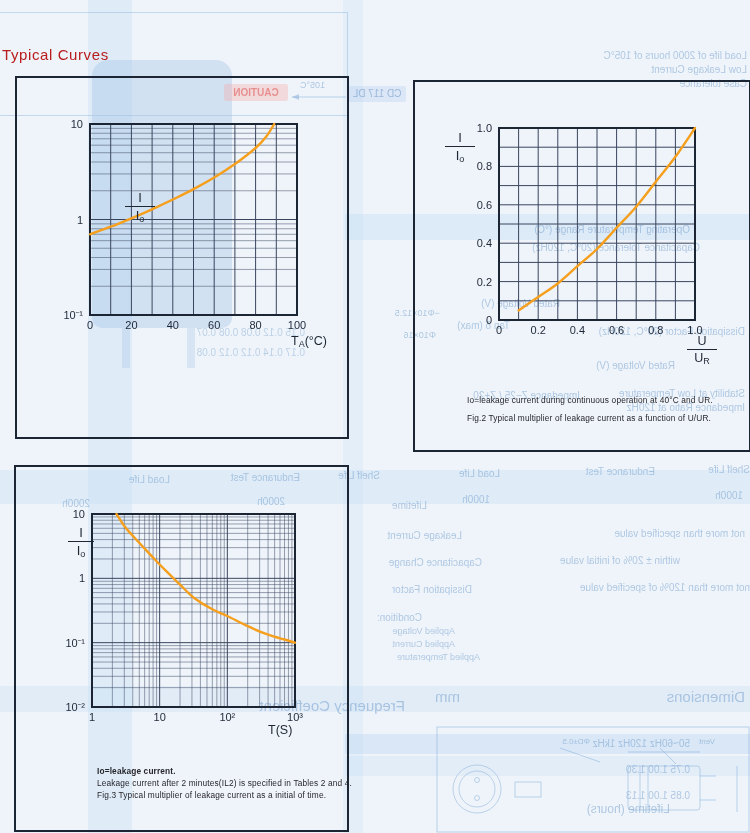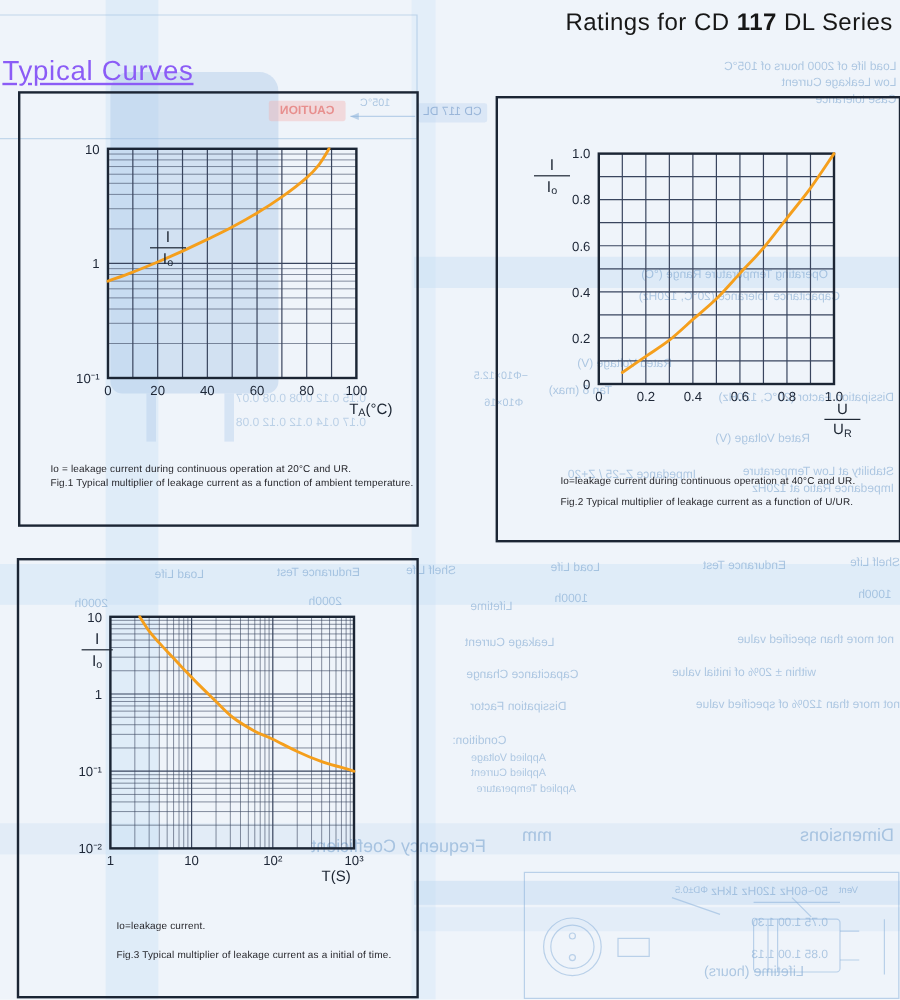--- a/index.html
+++ b/index.html
@@ -11,21 +11,21 @@
   .panel{position:absolute;border:2px solid #1b2534;z-index:2;background:transparent;}
   .panel svg{position:absolute;left:0;top:0;z-index:2;}
   .cap{position:absolute;font-size:8.3px;color:#26262b;white-space:nowrap;z-index:3;letter-spacing:.15px;}
   .xlab{position:absolute;font-size:12.5px;color:#1d2633;z-index:3;white-space:nowrap;}
   .frac{position:absolute;text-align:center;font-size:13px;color:#1d2633;z-index:3;width:30px;}
   .frac .num{display:block;padding:0 3px;}
   .frac .den{display:block;border-top:1.3px solid #1d2633;padding:1px 3px 0;margin-top:1px;}
   .sb{font-size:9px;vertical-align:-2px;}
   #title{position:absolute;left:0;top:8px;width:744px;text-align:right;font-size:20px;color:#171717;z-index:3;letter-spacing:.4px;}
   #title b{font-weight:700;}
-  #heading{position:absolute;left:2px;top:46px;font-size:23px;color:#8b5cf6;z-index:3;letter-spacing:.6px;text-decoration:underline;}
+  #heading{position:absolute;left:2px;top:46px;font-size:15px;color:#b91c1c;z-index:3;letter-spacing:.6px;}
   .boxbt{display:flex;align-items:center;justify-content:center;}
 </style>
 </head>
 <body>
 
 <div id="page">
 
   <div class="band" style="left:88px;top:0;width:44px;height:833px;background:rgba(205,226,246,.45);"></div>
   <div class="band" style="left:343px;top:0;width:20px;height:833px;background:rgba(205,226,246,.35);"></div>
   <div class="band" style="left:345px;top:214px;width:405px;height:26px;background:rgba(195,220,243,.40);"></div>
@@ -104,21 +104,20 @@
       <line x1="648" y1="766" x2="648" y2="810"></line>
       <line x1="700" y1="776" x2="716" y2="776"></line>
       <line x1="700" y1="800" x2="716" y2="800"></line>
       <line x1="737" y1="766" x2="737" y2="812"></line>
       <line x1="628" y1="752" x2="700" y2="752"></line>
       <line x1="560" y1="748" x2="600" y2="762"></line>
       <line x1="660" y1="748" x2="676" y2="764"></line>
     </g>
   </svg>
 
-  <div id="title"><span>Ratings for CD </span><b>117</b><span> DL Series</span></div>
   <div id="heading">Typical Curves</div>
 
   <div class="panel" style="left:15px;top:76px;width:330px;height:359px;">
     <svg class="chart" width="328" height="300">
         <line x1="73" y1="46" x2="73" y2="237" stroke="#39455e" stroke-width="1"></line>
         <line x1="93.7" y1="46" x2="93.7" y2="237" stroke="#39455e" stroke-width="1"></line>
         <line x1="114.4" y1="46" x2="114.4" y2="237" stroke="#39455e" stroke-width="1"></line>
         <line x1="135.1" y1="46" x2="135.1" y2="237" stroke="#39455e" stroke-width="1"></line>
         <line x1="155.8" y1="46" x2="155.8" y2="237" stroke="#39455e" stroke-width="1"></line>
         <line x1="176.5" y1="46" x2="176.5" y2="237" stroke="#39455e" stroke-width="1"></line>
@@ -156,22 +155,20 @@
         <text x="66" y="50" text-anchor="end" font-family="&quot;Liberation Sans&quot;,sans-serif" font-size="11" fill="#1e2737">10</text>
         <text x="66" y="145.5" text-anchor="end" font-family="&quot;Liberation Sans&quot;,sans-serif" font-size="11" fill="#1e2737">1</text>
         <text x="66" y="241" text-anchor="end" font-family="&quot;Liberation Sans&quot;,sans-serif" font-size="11" fill="#1e2737">10⁻¹</text>
         <path d="M73,156.29313717863846C76.5,155.0 86.8,151.4 93.7,148.7C100.6,146.1 107.5,143.2 114.4,140.3C121.3,137.4 128.2,134.4 135.1,131.3C142.0,128.1 148.9,124.8 155.8,121.5C162.7,118.1 169.6,114.8 176.5,111.1C183.4,107.5 190.3,103.7 197.2,99.5C204.1,95.4 211.0,91.0 217.9,86.1C224.8,81.2 233.4,74.6 238.6,70.0C243.8,65.5 245.8,63.1 248.9,59.1C252.1,55.0 255.9,48.2 257.2,46.0" fill="none" stroke="#f59f1c" stroke-width="2.4" stroke-linecap="round" stroke-linejoin="round"></path>
       </svg>
     <div class="frac" style="left:108px;top:112px;">
       <span class="num">I</span>
       <span class="den"><span>I</span><span class="sb">o</span></span>
     </div>
     <div class="xlab" style="left:226px;top:256px;margin-left:48px;"><span>T</span><span class="sb">A</span><span>(°C)</span></div>
-    <div class="cap" style="left:25px;top:307px;">Io = leakage current during continuous operation at 20°C and UR.</div>
-    <div class="cap" style="left:25px;top:319px;">Fig.1 Typical multiplier of leakage current as a function of ambient temperature.</div>
   </div>
 
   <div class="panel" style="left:413px;top:80px;width:334px;height:368px;">
     <svg class="chart" width="332" height="300">
         <line x1="84" y1="46" x2="84" y2="238" stroke="#39455e" stroke-width="1"></line>
         <line x1="103.6" y1="46" x2="103.6" y2="238" stroke="#39455e" stroke-width="1"></line>
         <line x1="123.2" y1="46" x2="123.2" y2="238" stroke="#39455e" stroke-width="1"></line>
         <line x1="142.8" y1="46" x2="142.8" y2="238" stroke="#39455e" stroke-width="1"></line>
         <line x1="162.4" y1="46" x2="162.4" y2="238" stroke="#39455e" stroke-width="1"></line>
         <line x1="182" y1="46" x2="182" y2="238" stroke="#39455e" stroke-width="1"></line>
@@ -285,17 +282,18 @@
         <text x="69" y="115.33333333333334" text-anchor="end" font-family="&quot;Liberation Sans&quot;,sans-serif" font-size="11" fill="#1e2737">1</text>
         <text x="69" y="179.66666666666669" text-anchor="end" font-family="&quot;Liberation Sans&quot;,sans-serif" font-size="11" fill="#1e2737">10⁻¹</text>
         <text x="69" y="244" text-anchor="end" font-family="&quot;Liberation Sans&quot;,sans-serif" font-size="11" fill="#1e2737">10⁻²</text>
         <path d="M100.47691690385712,47C101.8,49.0 105.6,55.4 108.3,59.0C111.0,62.7 113.3,64.9 116.7,68.7C120.1,72.5 125.3,77.9 128.7,81.6C132.0,85.2 133.7,87.0 137.1,90.6C140.5,94.2 144.5,98.5 149.0,102.9C153.5,107.4 159.2,112.9 164.0,117.6C168.8,122.2 172.5,126.6 177.8,130.7C183.2,134.8 190.7,139.3 196.3,142.3C201.9,145.4 205.4,146.1 211.3,149.0C217.2,151.8 224.9,156.1 231.7,159.2C238.5,162.4 245.9,165.5 252.1,167.7C258.2,169.9 264.0,171.2 268.5,172.5C273.0,173.8 277.3,175.1 279.0,175.7" fill="none" stroke="#f59f1c" stroke-width="2.4" stroke-linecap="round" stroke-linejoin="round"></path>
       </svg>
     <div class="frac" style="left:52px;top:58px;width:26px;">
       <span class="num">I</span>
       <span class="den"><span>I</span><span class="sb">o</span></span>
     </div>
     <div class="xlab" style="left:252px;top:256px;"><span>T</span><span>(S)</span></div>
-    <div class="cap" style="left:81px;top:299px;">Io=leakage current.</div>
+    <div class="cap" style="left:81px;top:299px;font-weight:bold;">Io=leakage current.</div>
+    <div class="cap" style="left:81px;top:311px;">Leakage current after 2 minutes(IL2) is specified in Tables 2 and 4.</div>
     <div class="cap" style="left:81px;top:323px;">Fig.3 Typical multiplier of leakage current as a initial of time.</div>
   </div>
 
 </div>
 
 </body></html>

